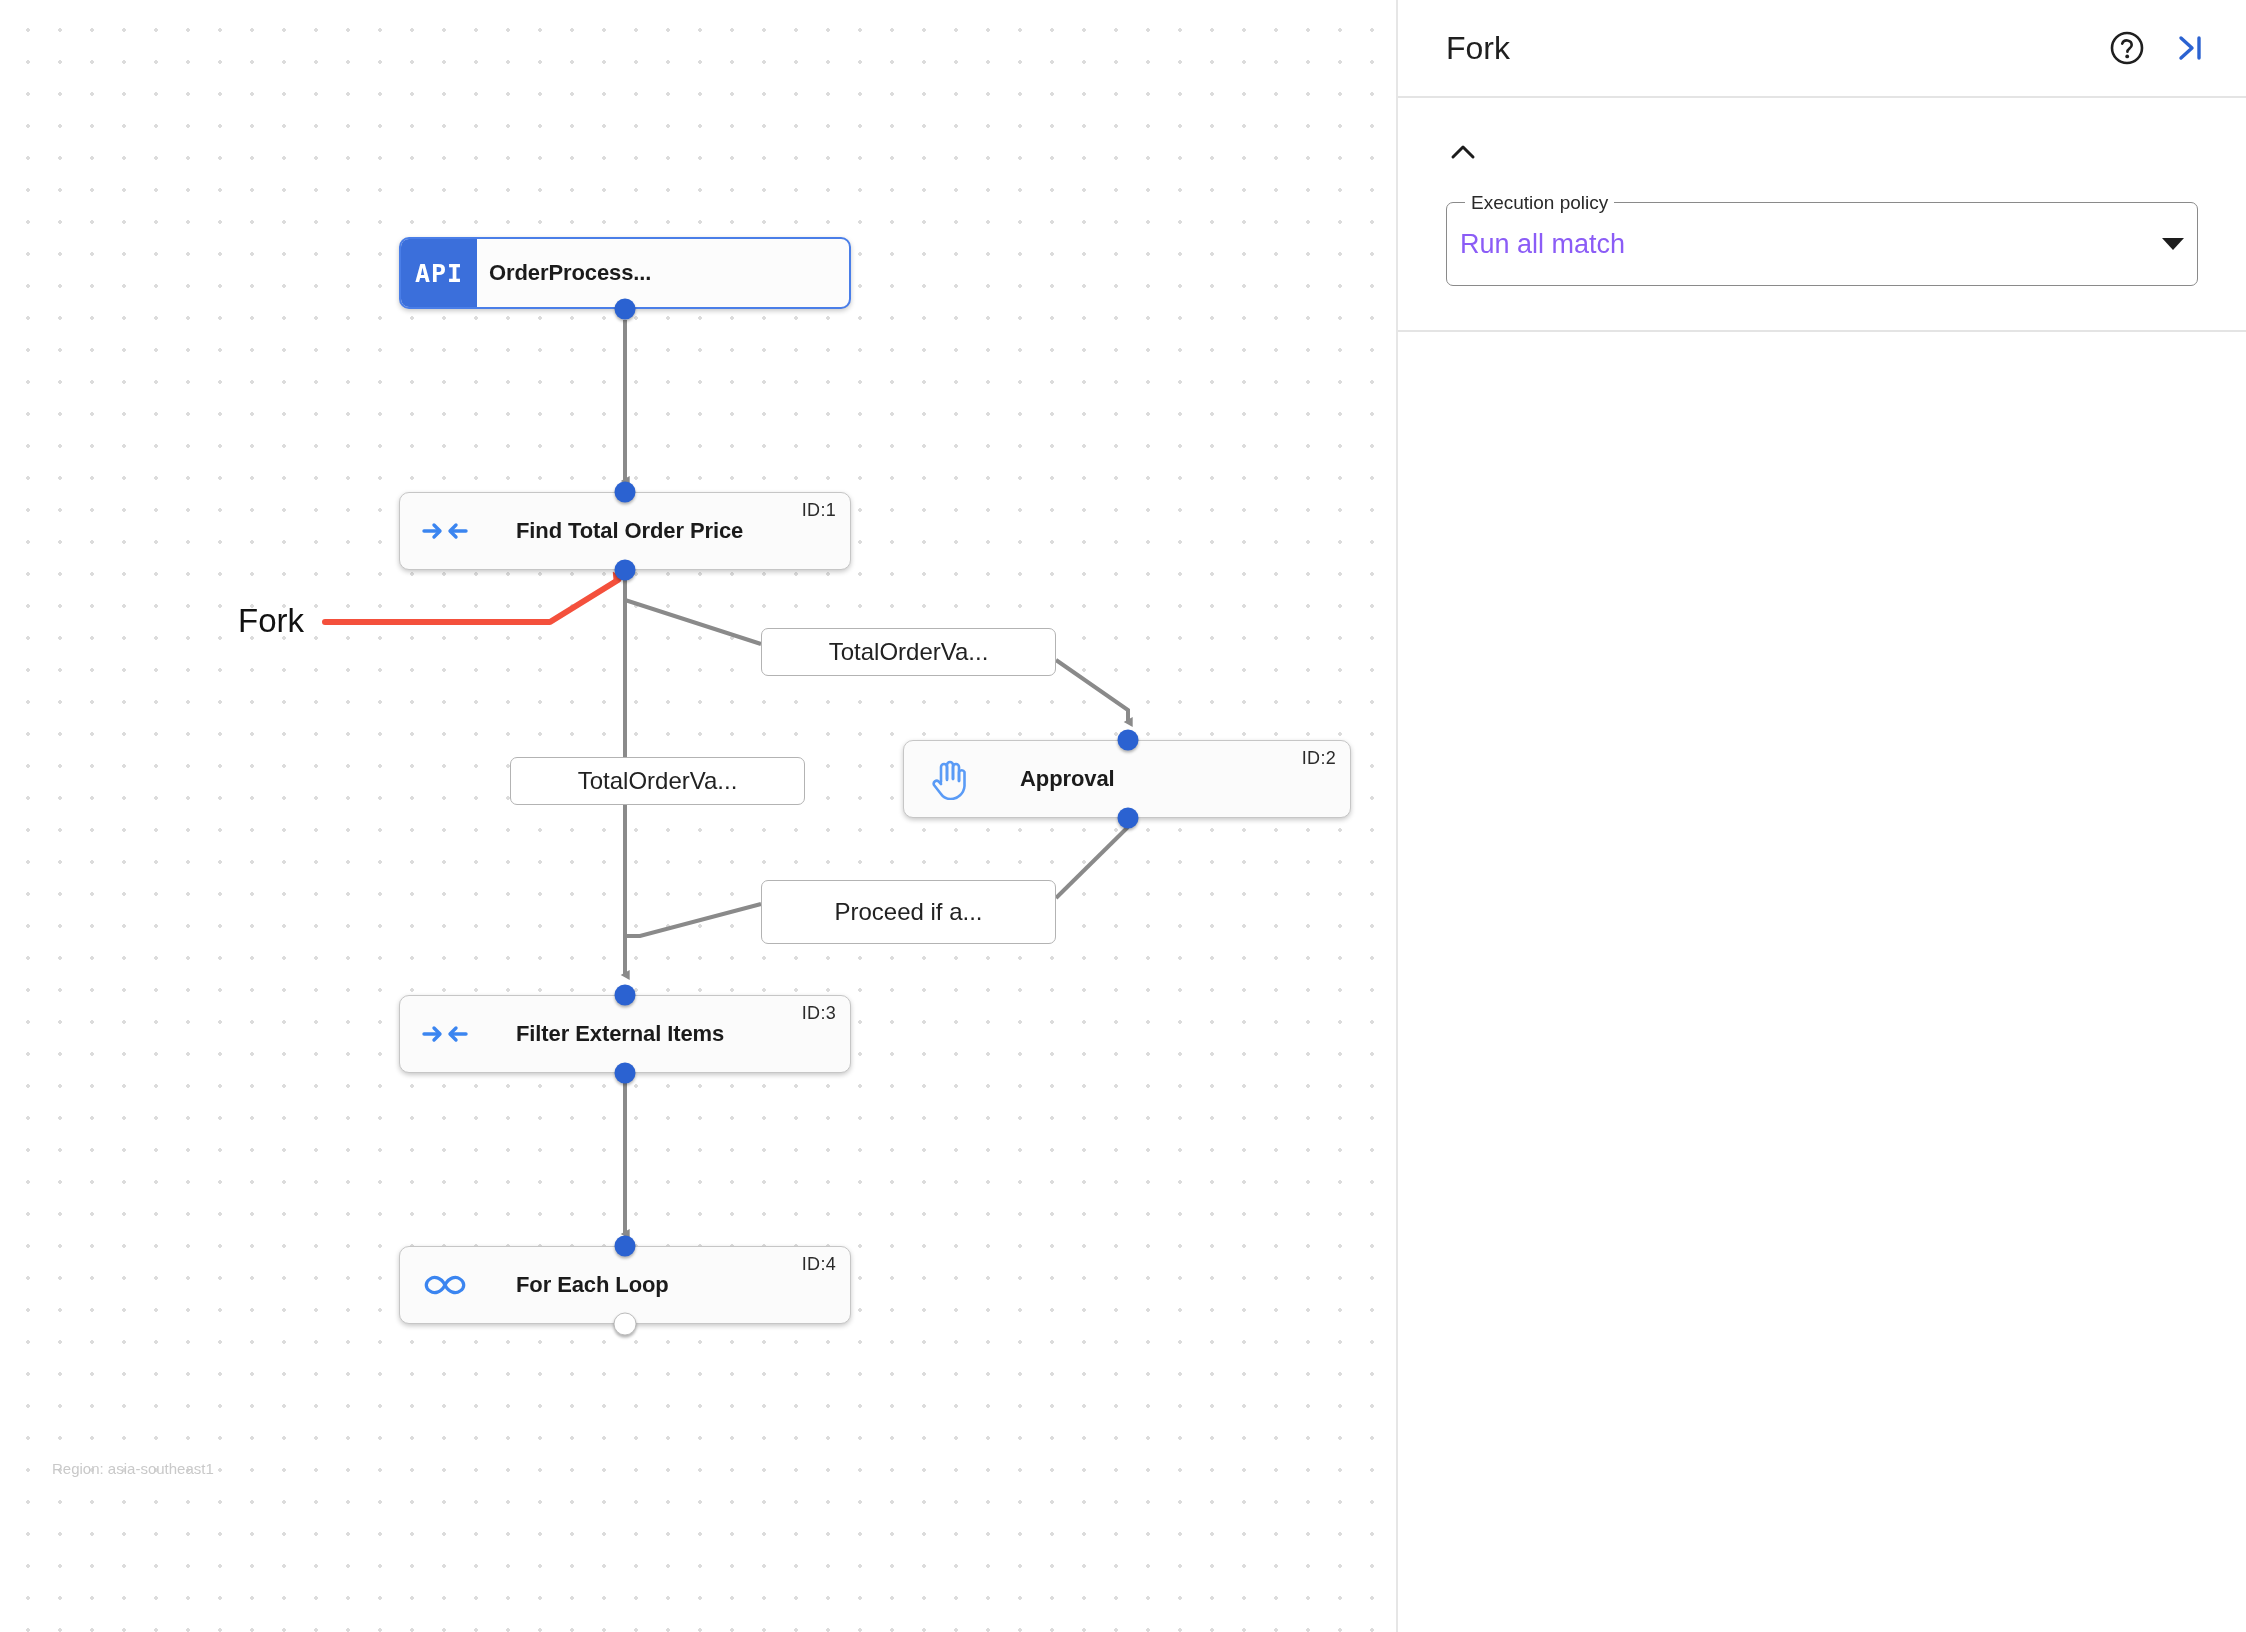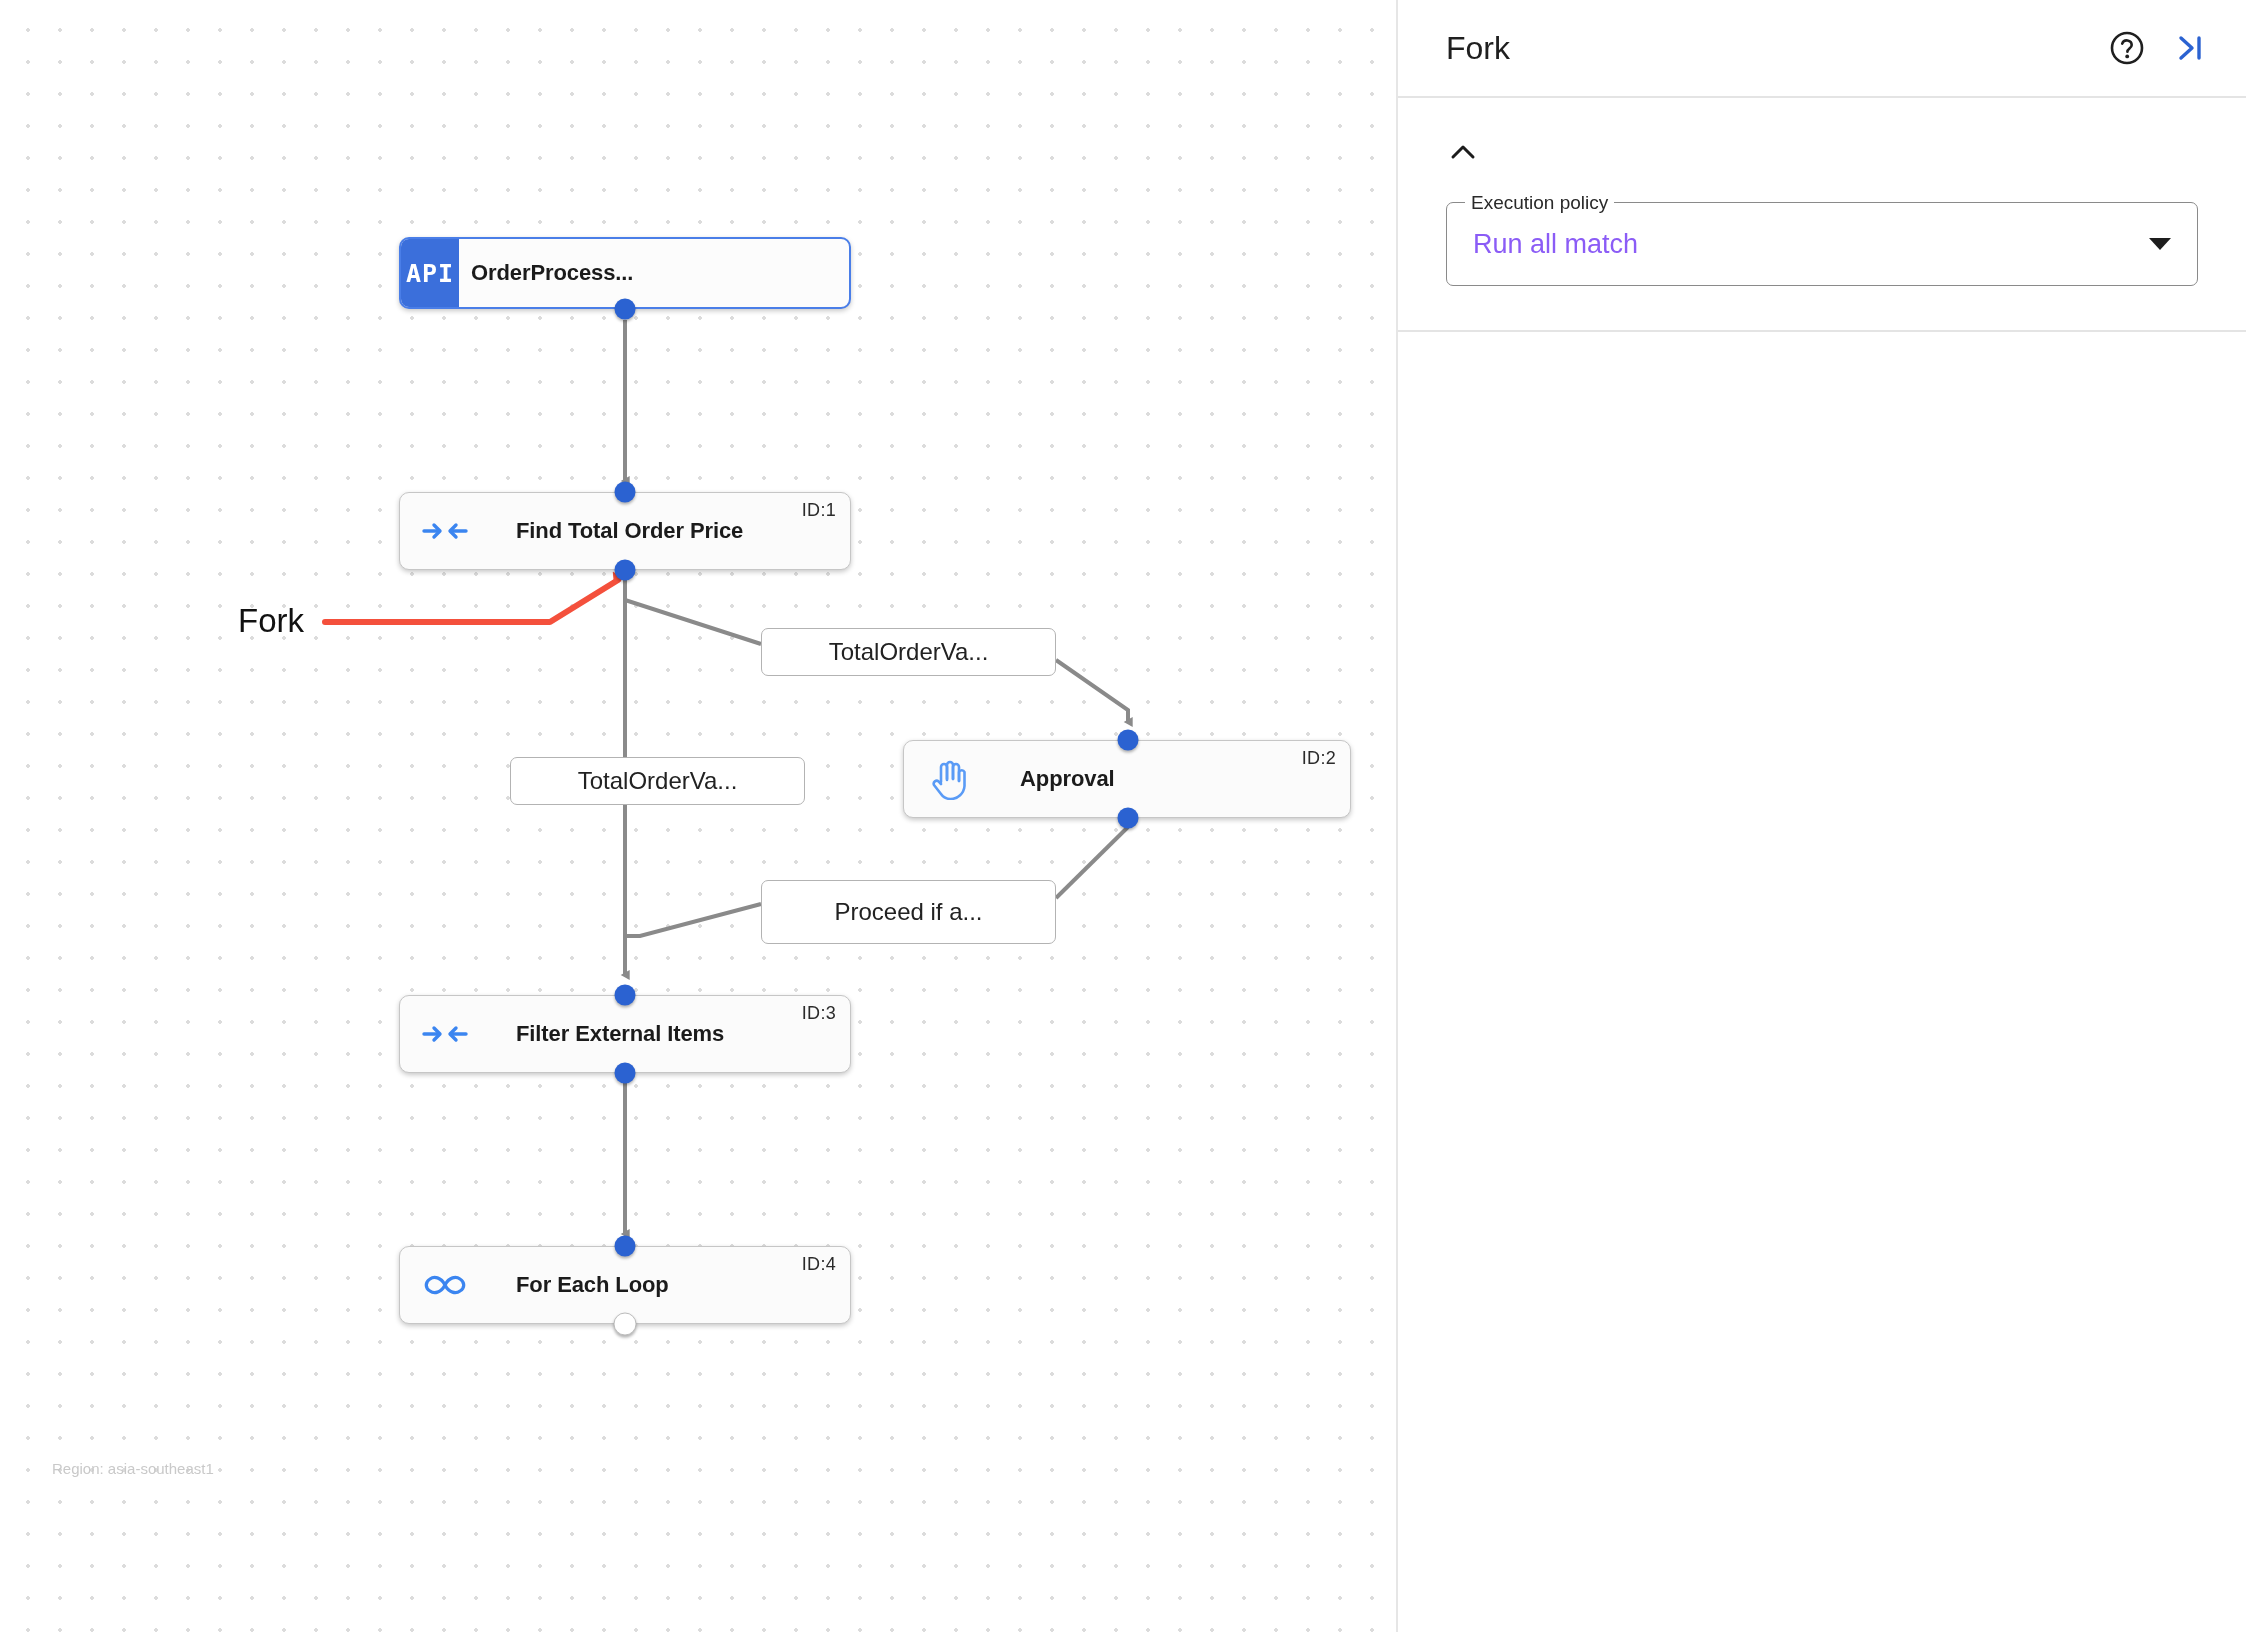--- a/index.html
+++ b/index.html
@@ -66,21 +66,21 @@
     right: 14px;
     top: 7px;
     font-size: 18px;
     color: #2b2b2b;
     font-family: "Liberation Sans", sans-serif;
     letter-spacing: 0.3px;
   }
 
   
   .api-badge {
-    width: 58px;
+    width: 76px;
     align-self: stretch;
     background: #3b6fdb;
     border-radius: 8px 0 0 8px;
     display: flex;
     align-items: center;
     justify-content: center;
     color: #ffffff;
     font-family: "DejaVu Sans Mono", monospace;
     font-size: 25px;
     font-weight: bold;
@@ -195,21 +195,21 @@
   }
   
   .select-wrap {
     position: relative;
     height: 84px;
     border: 1px solid #8a8a8a;
     border-radius: 7px;
     box-sizing: border-box;
     display: flex;
     align-items: center;
-    padding: 0 26px;
+    padding: 0 13px;
   }
   .select-notch {
     position: absolute;
     left: 18px;
     top: -11px;
     height: 22px;
     background: #ffffff;
     padding: 0 6px;
     font-size: 19px;
     color: #2a2a2a;

